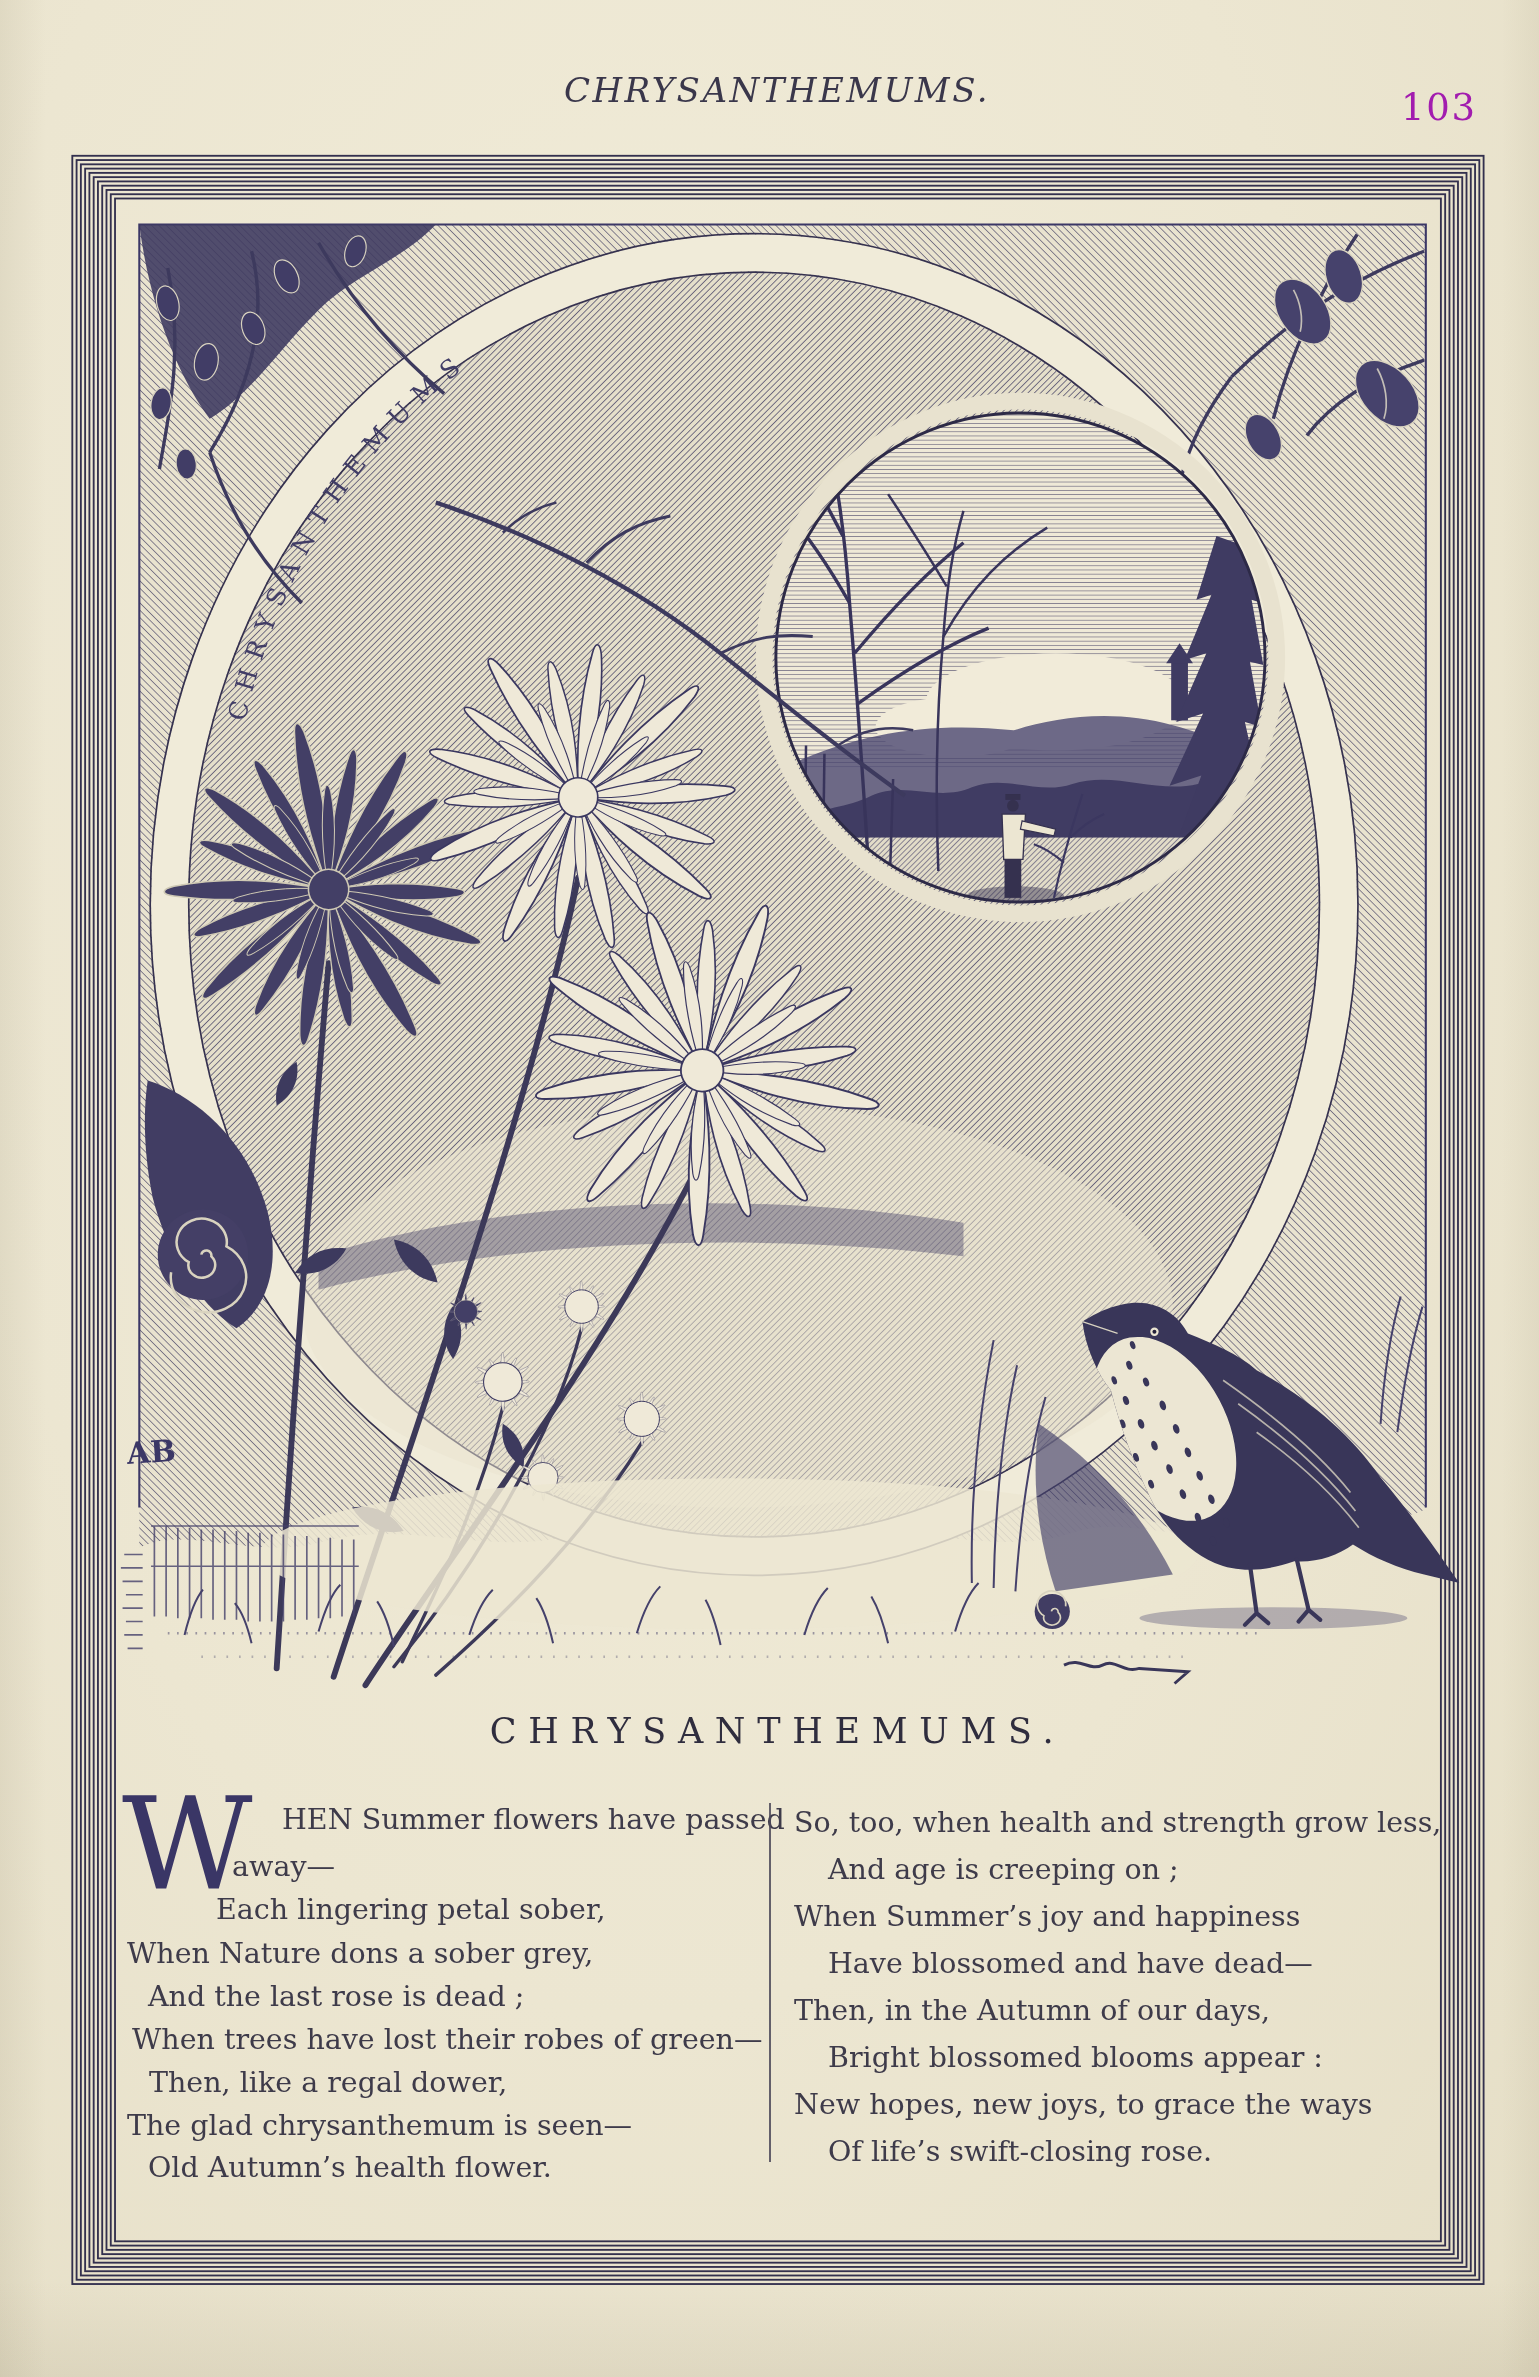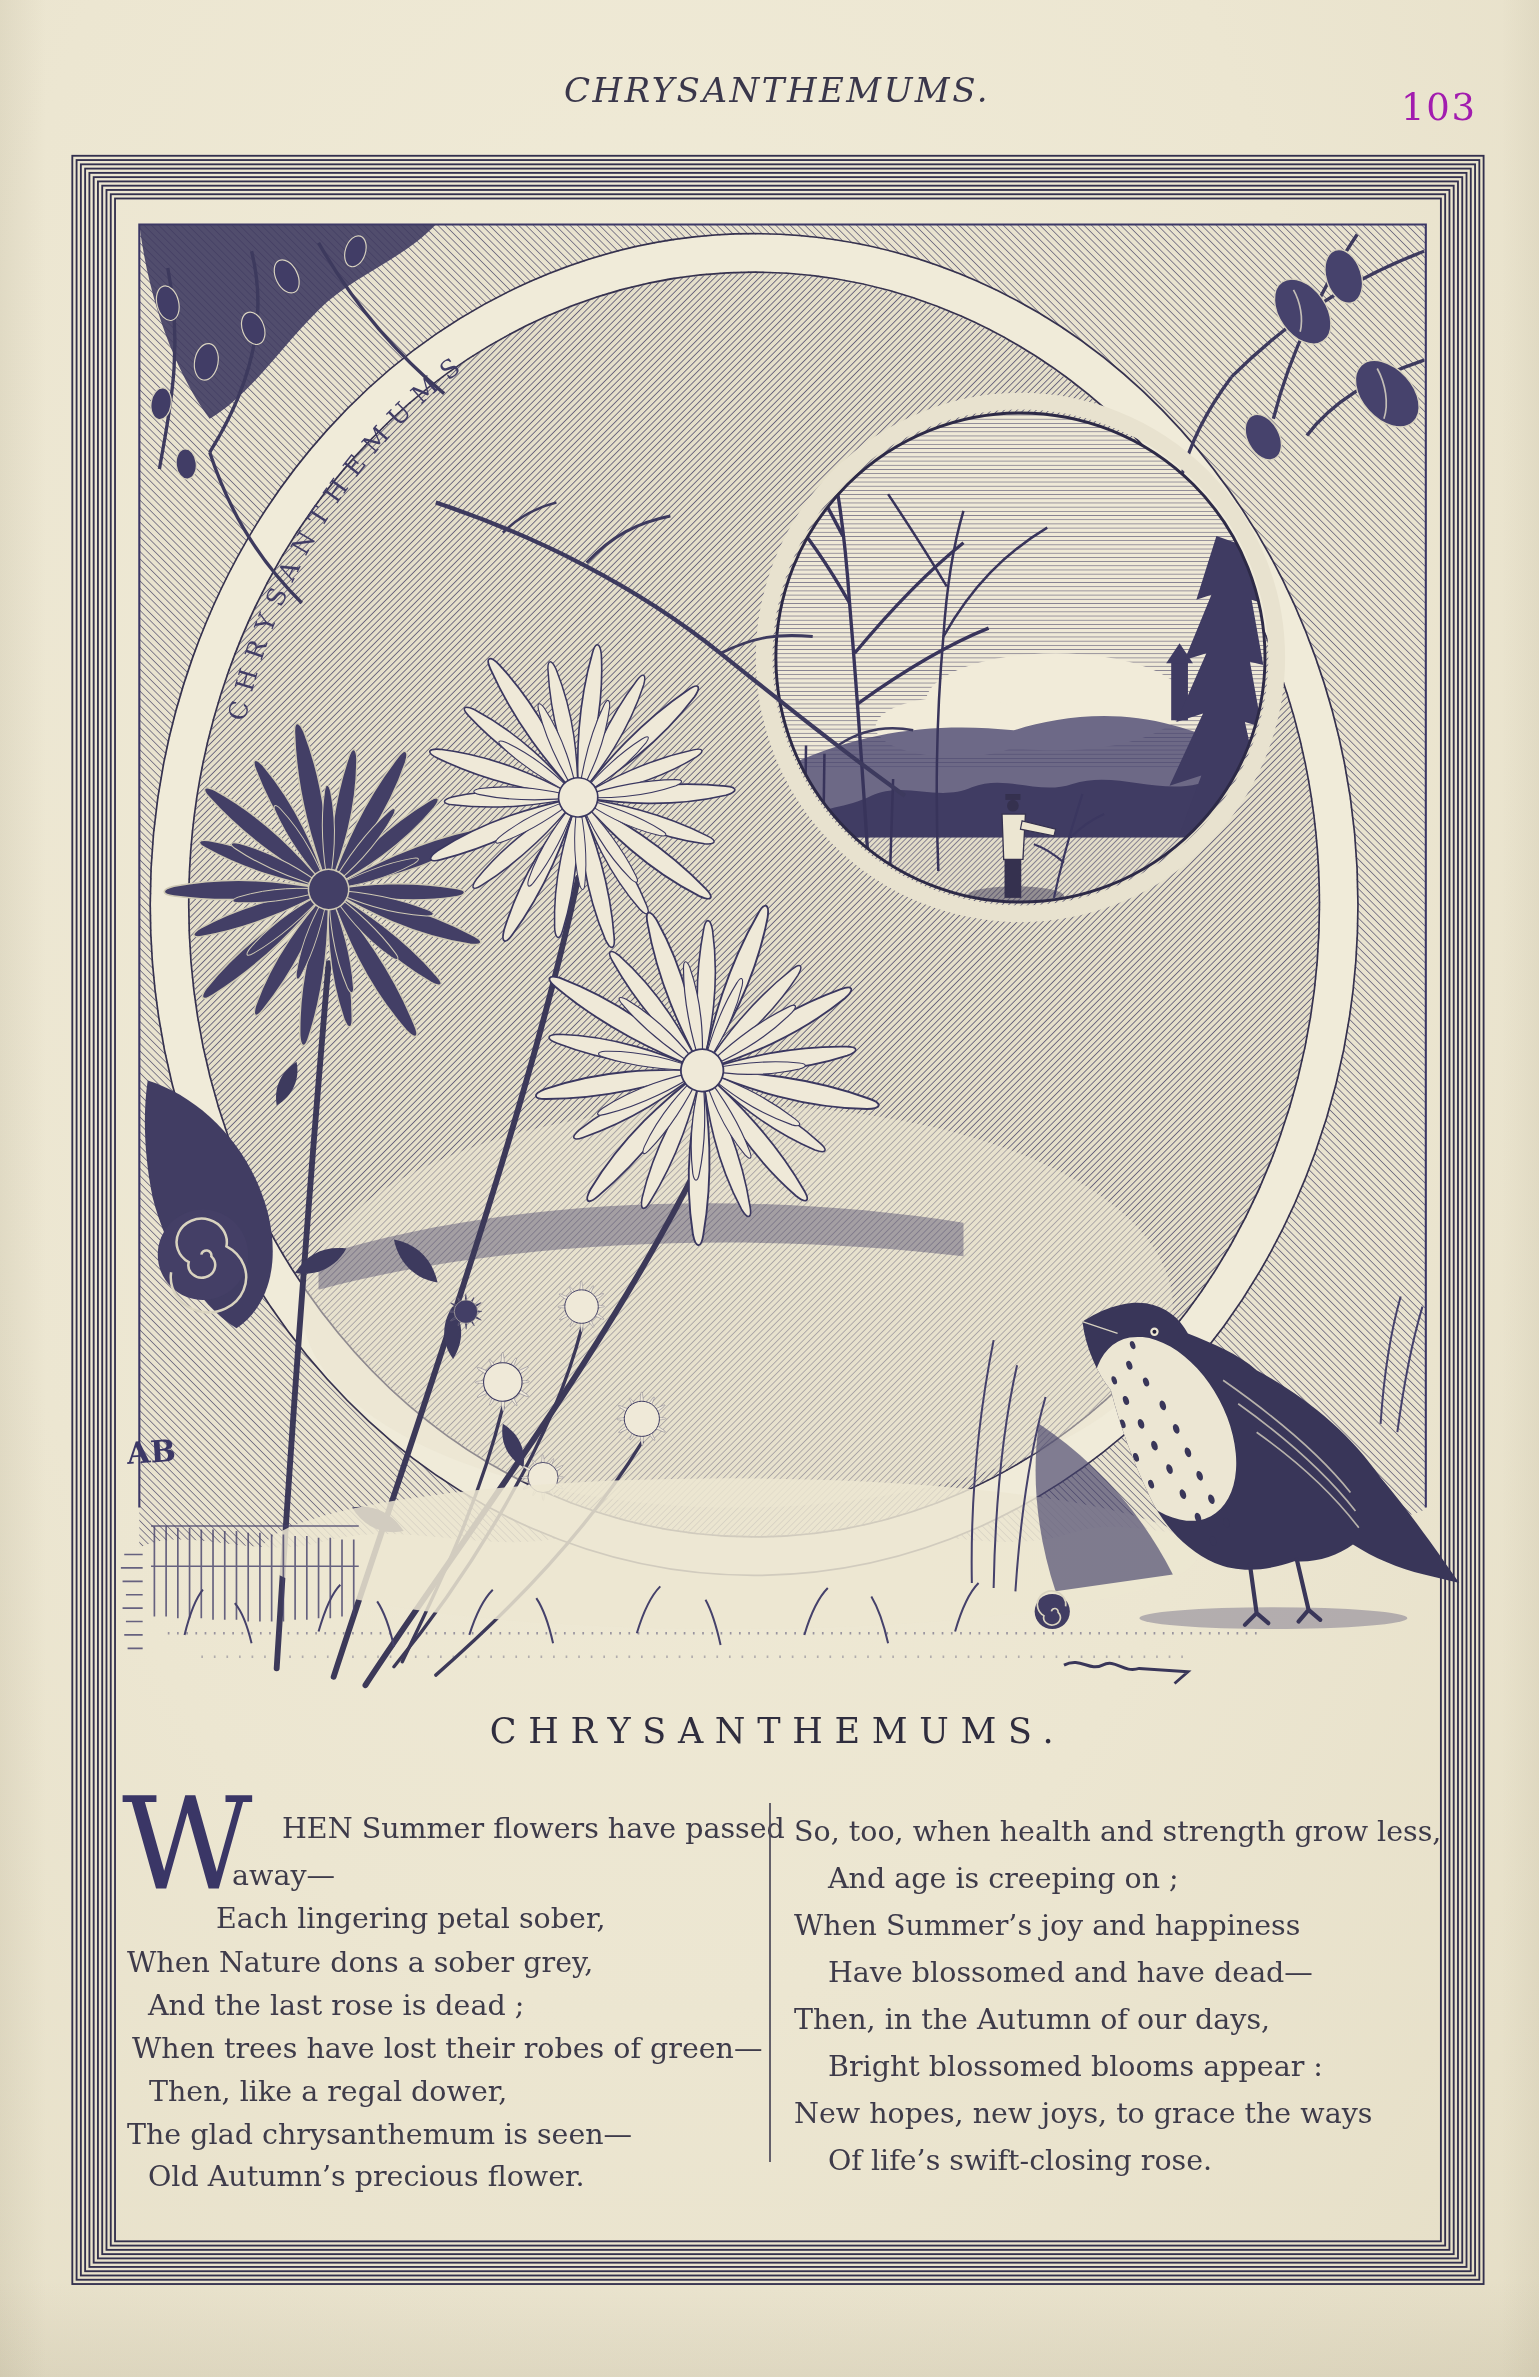--- a/index.html
+++ b/index.html
@@ -10,21 +10,21 @@
        background:
          linear-gradient(90deg, rgba(120,110,80,0.10) 0%, rgba(0,0,0,0) 3%),
          linear-gradient(270deg, rgba(120,110,80,0.08) 0%, rgba(0,0,0,0) 2.5%),
          linear-gradient(0deg, rgba(120,110,80,0.10) 0%, rgba(0,0,0,0) 4%);}
   .hdr{position:absolute;left:71px;top:70px;width:1412px;text-align:center;
        font-size:34px;font-style:italic;letter-spacing:2.5px;color:#3a374b;}
   .folio{position:absolute;left:1401px;top:86px;width:92px;font-size:37px;
        letter-spacing:1.7px;color:#a21caf;}
   .ptitle{position:absolute;left:118px;top:1711px;width:1319px;text-align:center;
        font-size:35px;letter-spacing:11.7px;color:#2f2d3e;}
-  .pline{position:absolute;font-size:28.5px;color:#3e3b4a;white-space:nowrap;margin-top:9px;}
+  .pline{position:absolute;font-size:28.5px;color:#3e3b4a;white-space:nowrap;}
   .dcap{position:absolute;left:122px;top:1781px;font-size:127px;line-height:1;
        color:#3a3666;}
   .divider{position:absolute;left:769px;top:1803px;width:1.7px;height:359px;
        background:#4b4858;opacity:.85;}
   svg text{font-family:"DejaVu Serif","Liberation Serif",serif;}
   .fw{fill:#efe9d8;stroke:#3a3760;stroke-width:1.1px;}
   .fd{fill:#433f66;stroke:#cfc9b4;stroke-width:1px;}
 </style>
 </head>
 <body>
@@ -353,21 +353,21 @@
 <div class="dcap">W</div>
 
 <div class="pline" style="left:282px;top:1803px">HEN Summer flowers have passed</div>
 <div class="pline" style="left:232px;top:1850px">away—</div>
 <div class="pline" style="left:216px;top:1893px">Each lingering petal sober,</div>
 <div class="pline" style="left:127px;top:1937px">When Nature dons a sober grey,</div>
 <div class="pline" style="left:148px;top:1980px">And the last rose is dead ;</div>
 <div class="pline" style="left:132px;top:2023px">When trees have lost their robes of green—</div>
 <div class="pline" style="left:149px;top:2066px">Then, like a regal dower,</div>
 <div class="pline" style="left:127px;top:2109px">The glad chrysanthemum is seen—</div>
-<div class="pline" style="left:148px;top:2151px">Old Autumn’s precious flower.</div>
+<div class="pline" style="left:148px;top:2151px">Old Autumn’s health flower.</div>
 
 <div class="divider"></div>
 
 <div class="pline" style="left:794px;top:1806px">So, too, when health and strength grow less,</div>
 <div class="pline" style="left:828px;top:1853px">And age is creeping on ;</div>
 <div class="pline" style="left:794px;top:1900px">When Summer’s joy and happiness</div>
 <div class="pline" style="left:828px;top:1947px">Have blossomed and have dead—</div>
 <div class="pline" style="left:794px;top:1994px">Then, in the Autumn of our days,</div>
 <div class="pline" style="left:828px;top:2041px">Bright blossomed blooms appear :</div>
 <div class="pline" style="left:794px;top:2088px">New hopes, new joys, to grace the ways</div>

